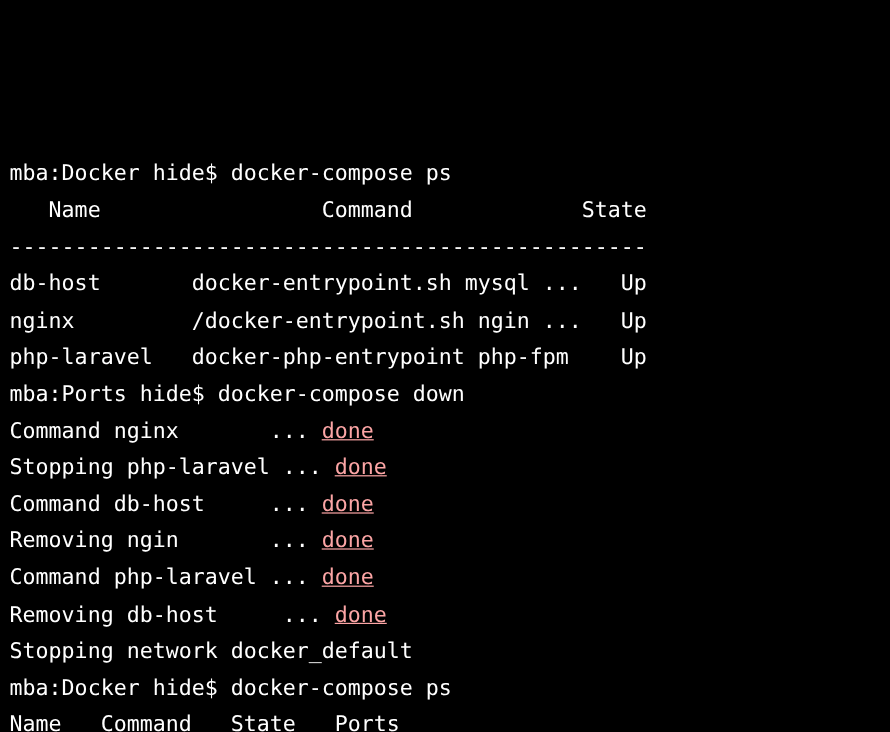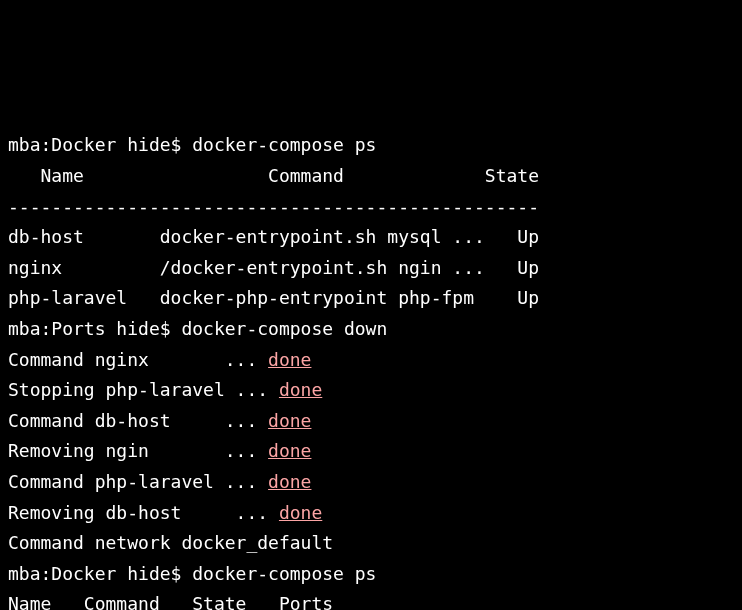--- a/index.html
+++ b/index.html
@@ -35,20 +35,20 @@
 <span>db-host       docker-entrypoint.sh mysql ...   Up</span>
 <span>nginx         /docker-entrypoint.sh ngin ...   Up</span>
 <span>php-laravel   docker-php-entrypoint php-fpm    Up</span>
 <span>mba:Ports hide$ docker-compose down</span>
 <span><span>Command nginx       ... </span><span class="done">done</span></span>
 <span><span>Stopping php-laravel ... </span><span class="done">done</span></span>
 <span><span>Command db-host     ... </span><span class="done">done</span></span>
 <span><span>Removing ngin       ... </span><span class="done">done</span></span>
 <span><span>Command php-laravel ... </span><span class="done">done</span></span>
 <span><span>Removing db-host     ... </span><span class="done">done</span></span>
-<span>Command network docker_default</span>
+<span>Stopping network docker_default</span>
 <span>mba:Docker hide$ docker-compose ps</span>
 <span>Name   Command   State   Ports</span>
 
 </div>
 
 
 
 
 </body></html>

